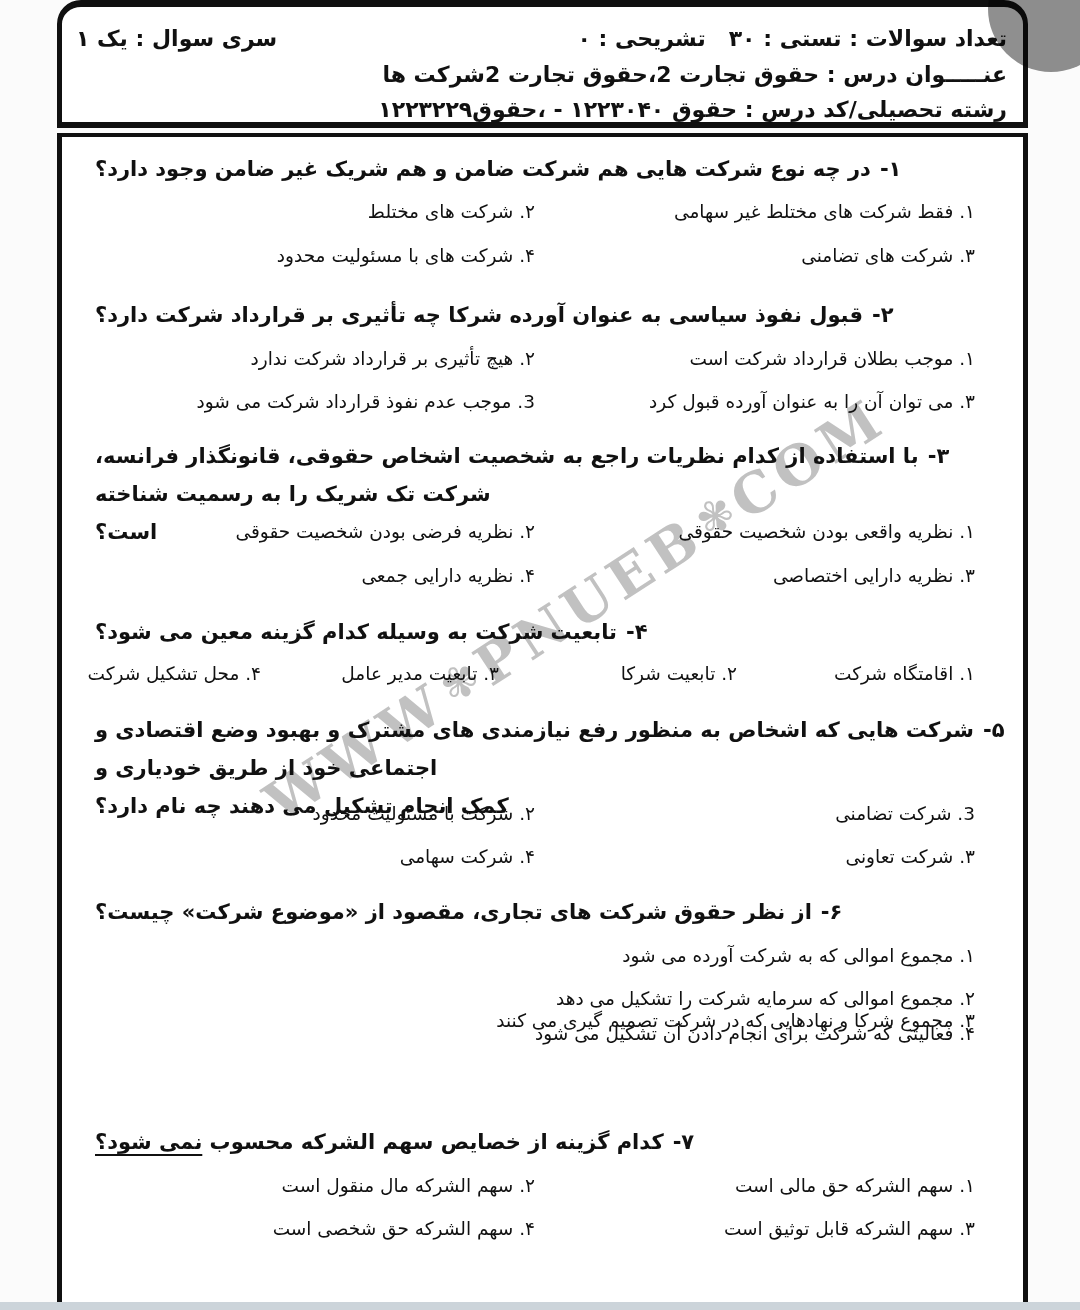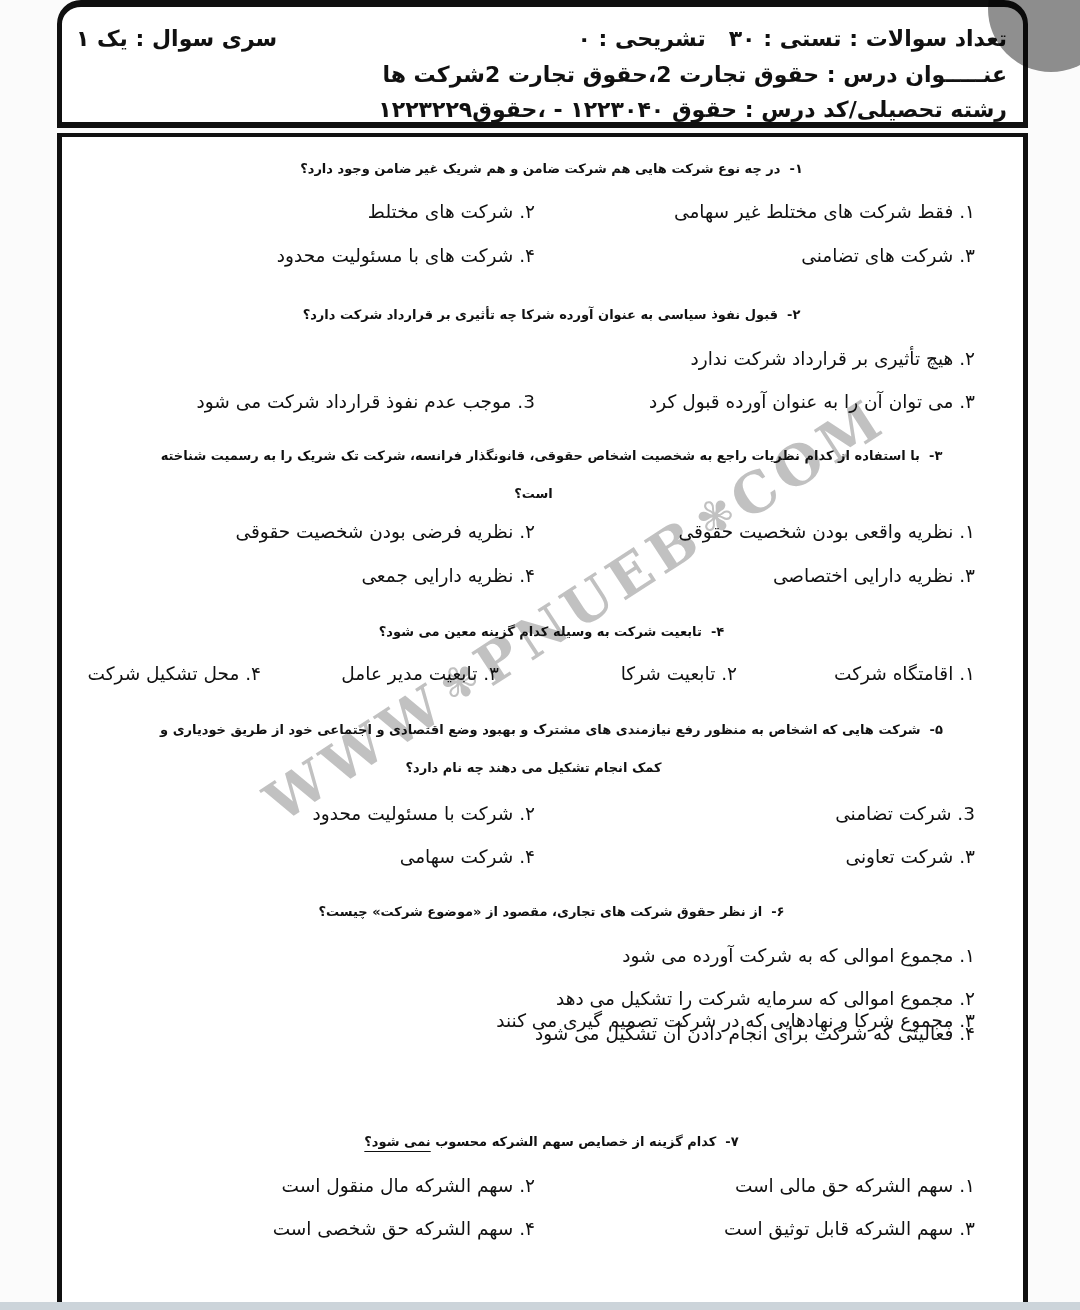--- a/index.html
+++ b/index.html
@@ -46,21 +46,21 @@
   }
   .watermark .flower{
     font-family:"DejaVu Sans",sans-serif;font-size:44px;
     letter-spacing:0;padding:0 5px;vertical-align:6px;
   }
 
   
   .text-layer{position:absolute;inset:0;z-index:3;direction:rtl;}
   .q{
     position:absolute;right:72px;left:95px;
-    text-align:center;font-weight:bold;font-size:13px;line-height:38px;
+    text-align:left;font-weight:bold;font-size:21px;line-height:38px;
     padding-right:36px;text-indent:-36px;
   }
   .q-label{margin-left:9px;}
   .q-line2{display:block;text-indent:0;}
   .ul{text-decoration:underline;text-underline-offset:5px;}
   .opt-row{
     position:absolute;right:105px;left:85px;
     display:flex;direction:rtl;
     font-size:18.5px;line-height:26px;text-align:right;
   }
@@ -106,20 +106,21 @@
     </div>
     <div class="opt-row" style="top:243px">
       <span class="opt c2">۳. شرکت های تضامنی</span>
       <span class="opt">۴. شرکت های با مسئولیت محدود</span>
     </div>
 
     <div class="q" style="top:296px">
       <span class="q-label">۲-</span><span>قبول نفوذ سیاسی به عنوان آورده شرکا چه تأثیری بر قرارداد شرکت دارد؟</span>
     </div>
     <div class="opt-row" style="top:346px">
+      <span class="opt c2">۱. موجب بطلان قرارداد شرکت است</span>
       <span class="opt">۲. هیچ تأثیری بر قرارداد شرکت ندارد</span>
     </div>
     <div class="opt-row" style="top:389px">
       <span class="opt c2">۳. می توان آن را به عنوان آورده قبول کرد</span>
       <span class="opt">3. موجب عدم نفوذ قرارداد شرکت می شود</span>
     </div>
 
     <div class="q" style="top:437px">
       <span class="q-label">۳-</span><span>با استفاده از کدام نظریات راجع به شخصیت اشخاص حقوقی، قانونگذار فرانسه، شرکت تک شریک را به رسمیت شناخته</span><span class="q-line2">است؟</span>
     </div>

